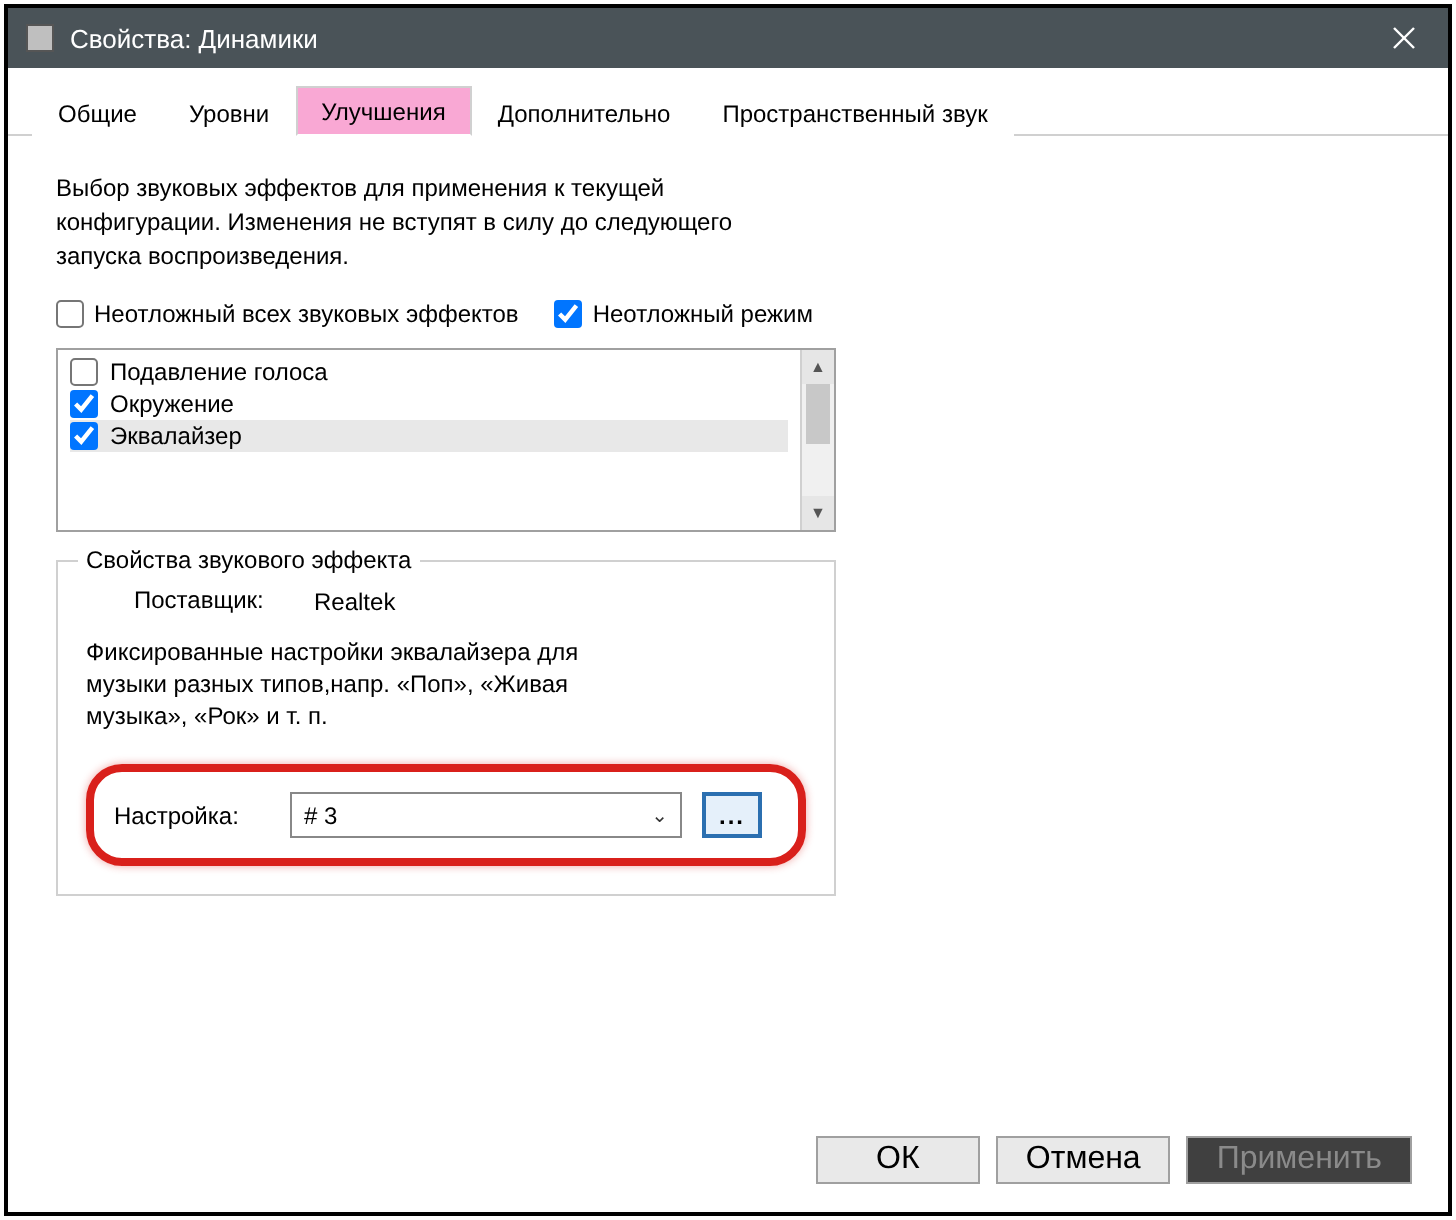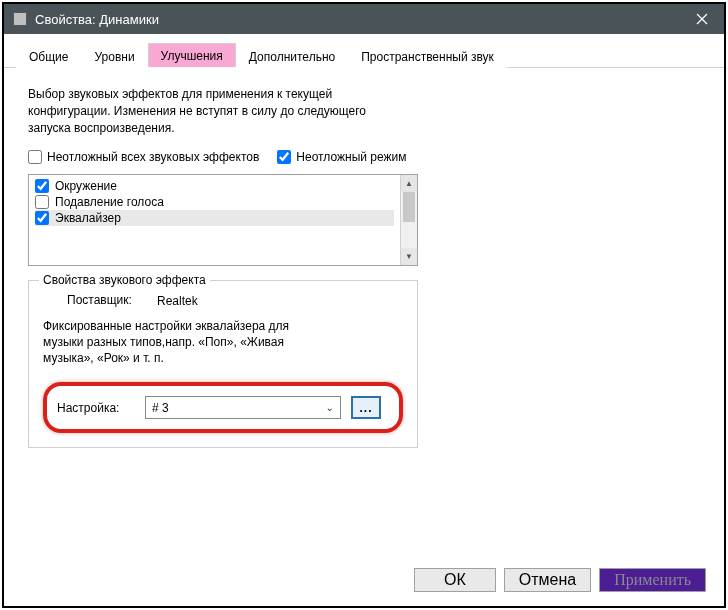--- a/index.html
+++ b/index.html
@@ -44,21 +44,21 @@
 .prop-val { flex: 1; max-width: 260px; line-height: 1.35; }
 
 .highlight-wrap { border: 4px solid #d9201b; border-radius: 18px; padding: 10px 18px 10px 10px; display: flex; align-items: center; gap: 10px; margin-top: 16px; box-shadow: 0 0 4px rgba(217,32,27,0.4); }
 .highlight-label { width: 78px; }
 .select { flex: 1; height: 23px; border: 1px solid #888; background: #fff; display: flex; align-items: center; padding: 0 6px; justify-content: space-between; cursor: pointer; }
 .select-arrow { font-size: 10px; color: #333; }
 .ellipsis-btn { width: 30px; height: 23px; border: 2px solid #2b6fb0; background: #e5f0fa; display: flex; align-items: center; justify-content: center; font-weight: bold; letter-spacing: 1px; cursor: pointer; }
 
 .button-bar { position: absolute; bottom: 14px; right: 18px; display: flex; gap: 8px; }
 .btn { min-width: 82px; height: 24px; border: 1px solid #a0a0a0; background: #e9e9e9; cursor: pointer; font-size: 16px; padding: 0 14px; }
-.btn.disabled { color: #8a8a8a; background: #4c1d95; font-family: Liberation Serif, serif; }
+.btn.disabled { color: #8a8a8a; background: #404040; }
 </style>
 </head>
 <body>
 
 <div class="outer-frame">
   <div class="titlebar">
     <div class="titlebar-icon"></div>
     <div class="titlebar-text">Свойства: Динамики</div>
     <div class="close-btn">
       <svg viewBox="0 0 12 12">
@@ -87,26 +87,26 @@
         </label>
         <label class="chk">
           <input type="checkbox" checked="" style="">
           <span>Неотложный режим</span>
         </label>
       </div>
 
       <div class="listbox">
         <div class="listbox-inner">
           <div class="listbox-item">
+            <input type="checkbox" style="">
+            <span>Подавление голоса</span>
+          </div>
+          <div class="listbox-item">
             <input type="checkbox" checked="" style="">
             <span>Окружение</span>
-          </div>
-          <div class="listbox-item">
-            <input type="checkbox" style="">
-            <span>Подавление голоса</span>
           </div>
           <div class="listbox-item sel">
             <input type="checkbox" checked="" style="">
             <span>Эквалайзер</span>
           </div>
         </div>
         <div class="scrollbar">
           <div class="sb-btn">▲</div>
           <div class="sb-thumb"></div>
           <div class="sb-track"></div>

